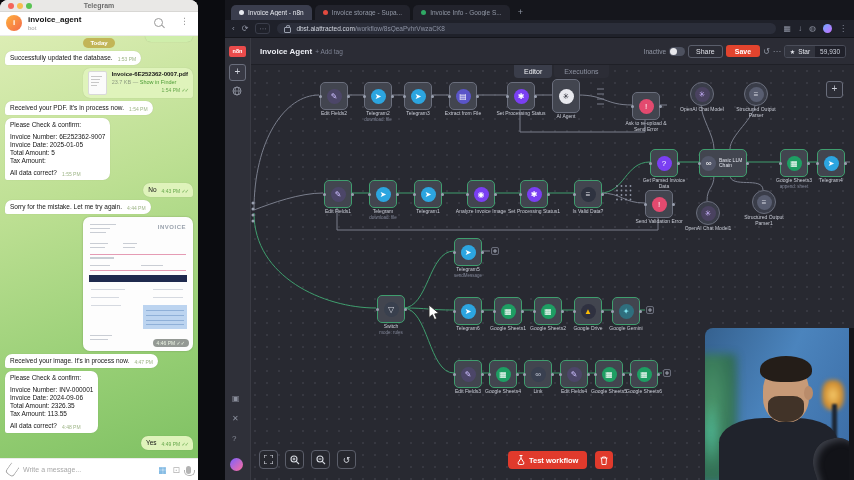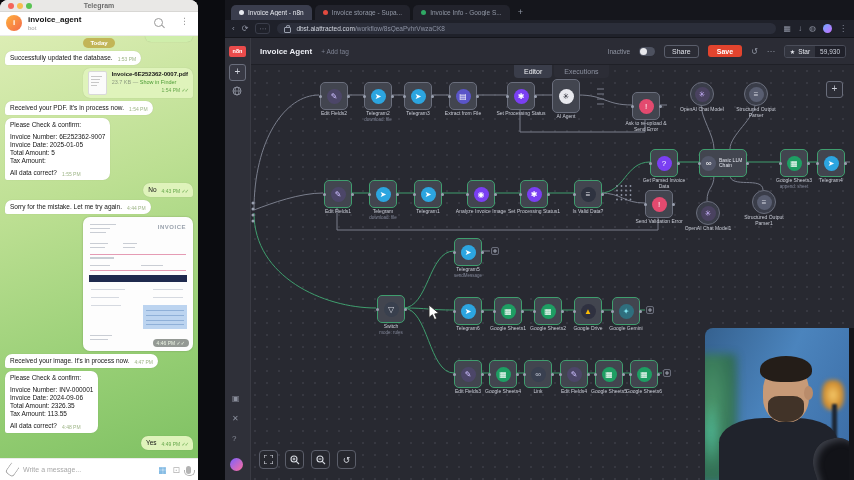--- a/index.html
+++ b/index.html
@@ -79,21 +79,21 @@
   .extpill{border:1px solid #3a3d4a;border-radius:3px;color:#8e93a2;font-size:7px;padding:0 3px;line-height:9px;}
   #urlpill{flex:1;height:11px;background:#2b2e3a;border-radius:6px;display:flex;align-items:center;padding:0 7px;gap:5px;}
   .lock{width:5px;height:4px;border:1px solid #9aa0ae;border-radius:1px;position:relative;margin-top:2px;}
   .lock::before{content:"";position:absolute;left:0.5px;top:-3px;width:2.5px;height:2.5px;border:1px solid #9aa0ae;border-bottom:none;border-radius:2px 2px 0 0;}
   #url{font-size:6.5px;color:#8c92a3;white-space:nowrap;overflow:hidden;}
   #url b{color:#d3d7e0;font-weight:normal;}
   .br-avatar{width:9px;height:9px;border-radius:50%;background:linear-gradient(135deg,#6fa8ff,#c76fff);}
 
   
   #n8nwrap{flex:1;position:relative;display:flex;flex-direction:column;}
-  #n8nheader{height:26px;background:#2b2c35;border-bottom:1px solid #1f2027;display:flex;align-items:center;padding:0 8px 0 35px;gap:9px;flex:none;}
+  #n8nheader{height:26px;background:#2b2c35;border-bottom:1px solid #1f2027;display:flex;align-items:center;padding:0 8px 0 35px;gap:3px;flex:none;}
   #wf-title{font-size:8px;font-weight:bold;color:#eceef4;}
   #addtag{font-size:6.5px;color:#7e8393;}
   #hdr-spacer{flex:1;}
   #inactive-lbl{font-size:6.5px;color:#9297a5;}
   .toggle{width:16px;height:9px;border-radius:5px;background:#4d515f;position:relative;}
   .toggle::after{content:"";position:absolute;left:1px;top:1px;width:7px;height:7px;border-radius:50%;background:#e8e8ec;}
   #share-btn{border:1px solid #5a5e6b;border-radius:3px;color:#dfe1e8;font-size:7px;padding:2px 7px;}
   #save-btn{background:#e2442e;border-radius:3px;color:#fff;font-size:7px;font-weight:bold;padding:2.5px 9px;}
   .hico{color:#9297a5;font-size:8px;}
   #gh{display:flex;border:1px solid #4a4d59;border-radius:3px;overflow:hidden;font-size:6.5px;}
@@ -600,20 +600,33 @@
       <span class="ctl">
         <svg width="10" height="10" viewBox="0 0 10 10">
             <circle cx="4" cy="4" r="3" fill="none" stroke="#d6d9e0" stroke-width="1.1"></circle>
             <line x1="6.3" y1="6.3" x2="9" y2="9" stroke="#d6d9e0" stroke-width="1.1"></line>
             <line x1="2.6" y1="4" x2="5.4" y2="4" stroke="#d6d9e0" stroke-width="1"></line>
           </svg>
       </span>
       <span class="ctl">↺</span>
     </div>
 
+    <div id="testbar">
+      <span id="test-btn">
+        <svg width="8" height="10" viewBox="0 0 8 10">
+            <path d="M2.5,0.5 h3 M4,0.5 v2.6 L6.8,7.6 a1.6,1.6 0 0 1 -1.5,2 h-2.6 a1.6,1.6 0 0 1 -1.5,-2 L4,3.1" fill="none" stroke="#fff" stroke-width="1"></path>
+          </svg>
+        <span>Test workflow</span>
+      </span>
+      <span id="trash-btn">
+        <svg width="8" height="9" viewBox="0 0 8 9">
+            <path d="M0.5,2 h7 M2.5,2 V1 h3 v1 M1.5,2 l0.5,6.5 h4 L6.5,2" fill="none" stroke="#fff" stroke-width="0.9"></path>
+          </svg>
+      </span>
+    </div>
   </div>
 </div>
 
 <div class="abs" id="webcam">
   <div id="wc-plant"></div>
   <div id="wc-glow"></div>
   <div id="wc-lamp"></div>
   <div id="wc-lampstem"></div>
   <div id="wc-neck"></div>
   <div id="wc-body"></div>

